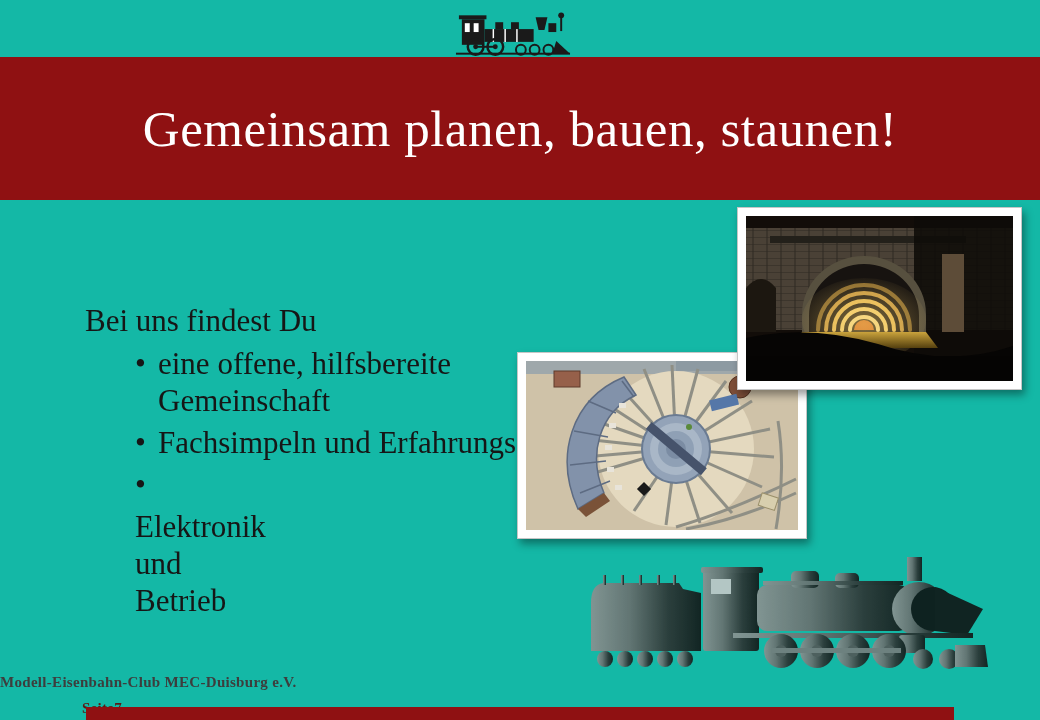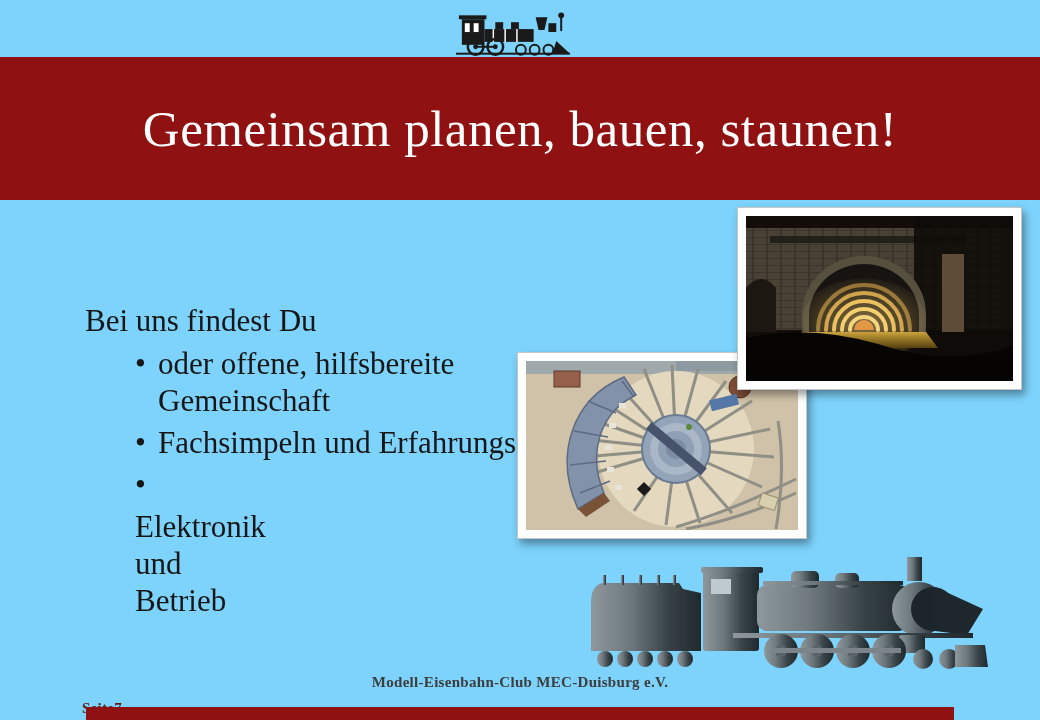--- a/index.html
+++ b/index.html
@@ -1,17 +1,17 @@
 <!DOCTYPE html>
 <html style="--banner-red: #8F1112; --page-label: #5B1A14; --club-label: #3D3D3D;"><head>
 <meta charset="utf-8">
 <style>
   html,body{margin:0;padding:0;background:#e9e9e9;}
   .slide{
-    position:relative;width:1040px;height:720px;background:#7dd3fc;
+    position:relative;width:1040px;height:720px;background:#14b8a6;
     overflow:hidden;font-family:"Liberation Serif","DejaVu Serif",serif;
     margin:0 auto;
   }
   
   .top-train{position:absolute;left:454px;top:11px;width:118px;height:47px;}
   
   .banner{
     position:absolute;left:0;top:57px;width:1040px;height:143px;
     background:var(--banner-red,#8F1112);
     display:flex;align-items:center;justify-content:center;
@@ -37,21 +37,21 @@
   .photo-turntable{left:517px;top:352px;z-index:1;}
   .photo-tunnel{left:737px;top:207px;z-index:2;}
   
   .big-loco{position:absolute;left:583px;top:551px;width:405px;height:125px;z-index:0;}
   
   .footer-page{
     position:absolute;left:82px;top:700px;font-size:15px;font-weight:700;
     color:var(--page-label,#5B1A14);letter-spacing:0.3px;
   }
   .footer-club{
-    position:absolute;left:0;right:0;top:674px;text-align:center;font-size:15px;
+    position:absolute;left:0;right:0;top:674px;text-align:left;font-size:15px;
     font-weight:700;color:var(--club-label,#3D3D3D);letter-spacing:0.3px;
   }
   .bottom-bar{
     position:absolute;left:86px;right:86px;bottom:0;height:13px;
     background:var(--banner-red,#8F1112);
   }
 </style>
 </head>
 <body>
 
@@ -88,21 +88,21 @@
 
   <div class="banner">
     <h1>Gemeinsam planen, bauen, staunen!</h1>
   </div>
 
   <div class="text-col">
     <p class="list-heading">Bei uns findest Du</p>
     <ul class="bullets">
       <li>
         <span class="dot">•</span>
-        <span>oder offene, hilfsbereite Gemeinschaft</span>
+        <span>eine offene, hilfsbereite Gemeinschaft</span>
       </li>
       <li>
         <span class="dot">•</span>
         <span>Fachsimpeln und Erfahrungsaustausch</span>
       </li>
       <li>
         <span class="dot">•</span>
       </li>
       <li>
         <span class="dot">Elektronik und Betrieb</span>

